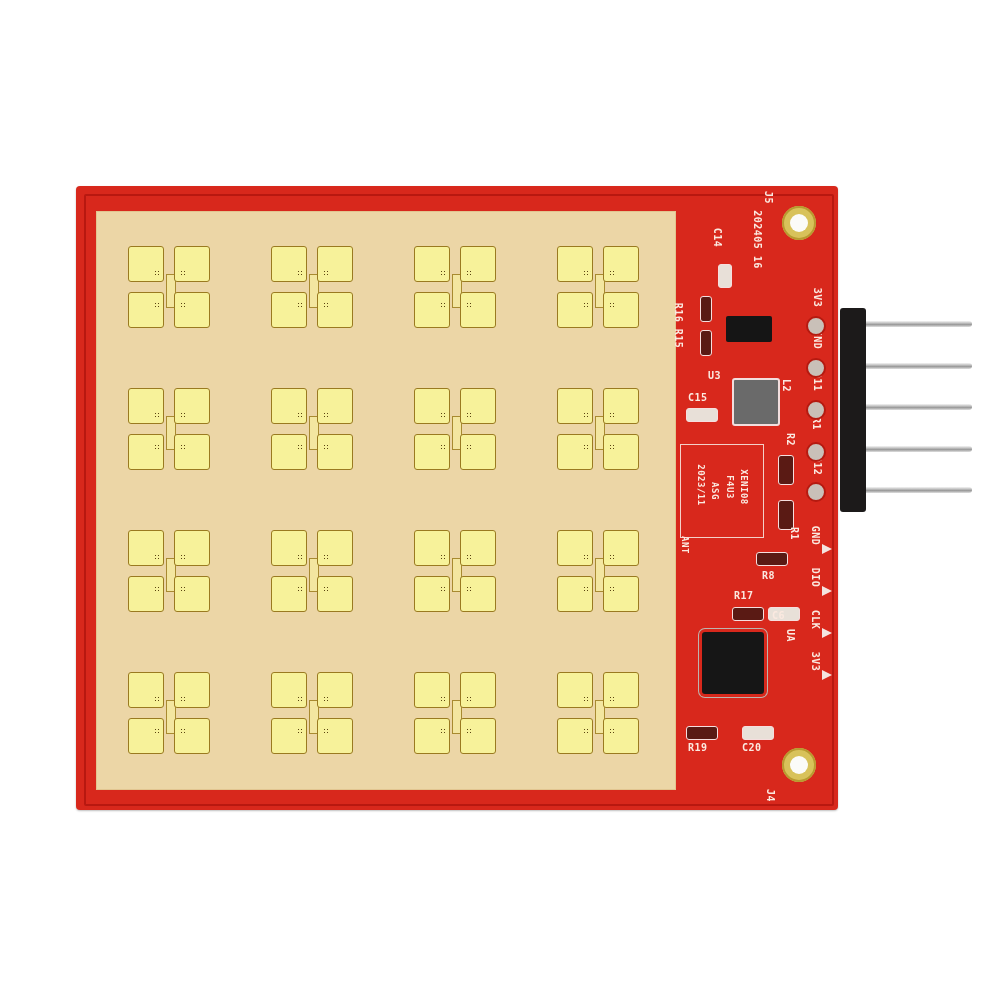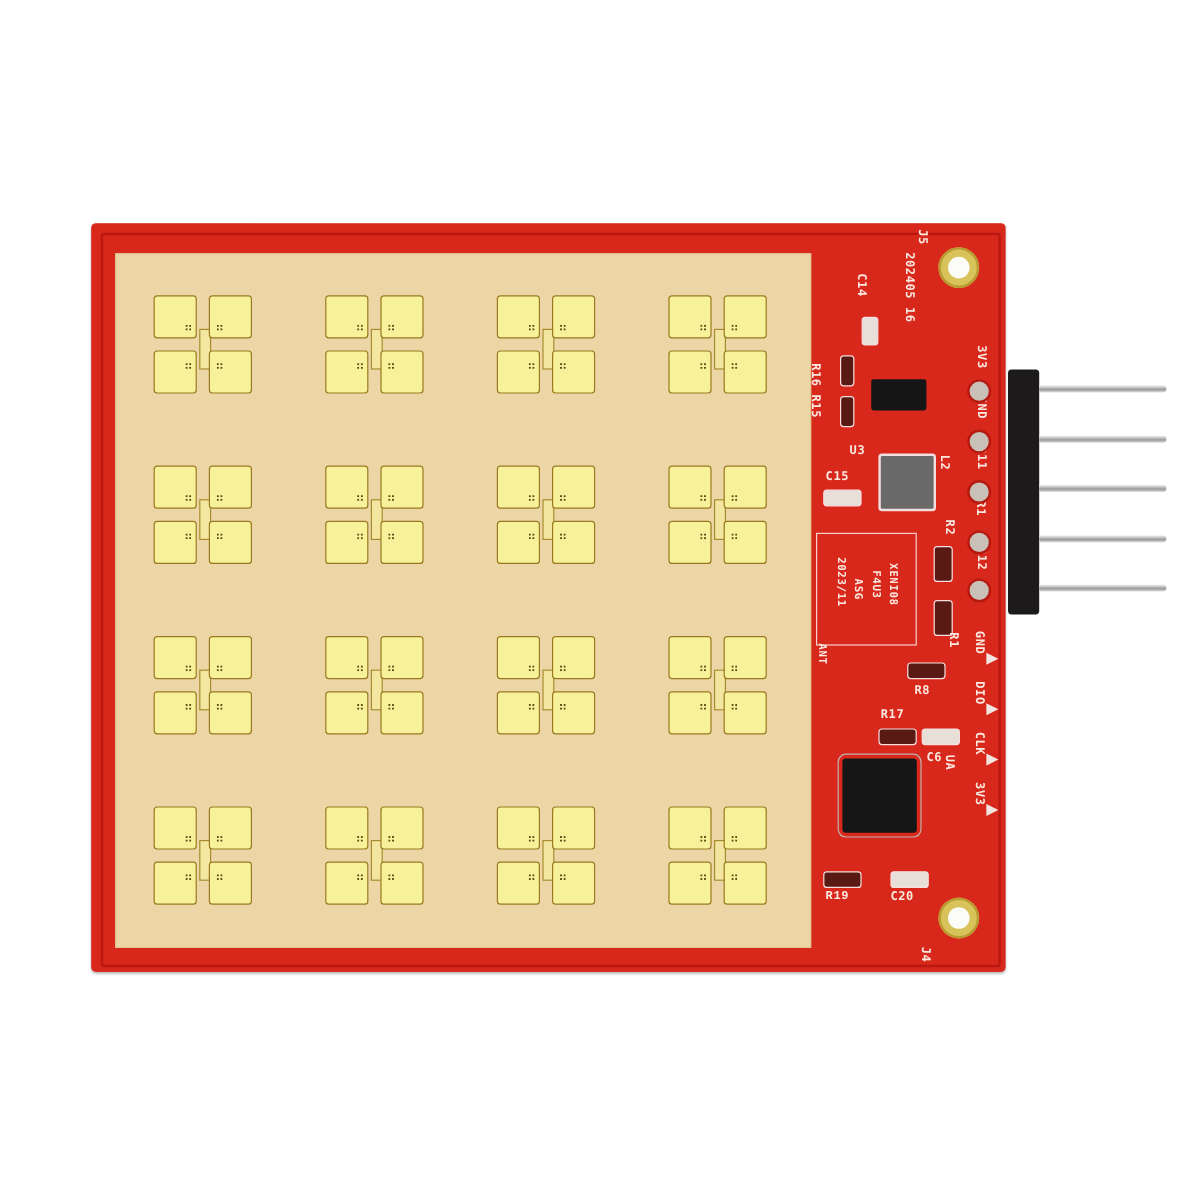--- a/index.html
+++ b/index.html
@@ -245,23 +245,23 @@
 <span class="silk" style="left:688px;top:392px;">C15</span>
 <span class="silk" style="left:784px;top:434px;transform:rotate(90deg);">R2</span>
 <span class="silk" style="left:788px;top:528px;transform:rotate(90deg);">R1</span>
 <span class="silk" style="left:726px;top:482px;transform:rotate(90deg);font-size:9px;">XENI08</span>
 <span class="silk" style="left:718px;top:482px;transform:rotate(90deg);font-size:9px;">F4U3</span>
 <span class="silk" style="left:706px;top:486px;transform:rotate(90deg);font-size:9px;">ASG</span>
 <span class="silk" style="left:680px;top:480px;transform:rotate(90deg);font-size:9px;">2023/11</span>
 <span class="silk" style="left:676px;top:540px;transform:rotate(90deg);font-size:9px;">ANT</span>
 <span class="silk" style="left:762px;top:570px;">R8</span>
 <span class="silk" style="left:734px;top:590px;">R17</span>
-<span class="silk" style="left:772px;top:626px;">C6</span>
+<span class="silk" style="left:772px;top:610px;">C6</span>
 <span class="silk" style="left:784px;top:630px;transform:rotate(90deg);">UA</span>
-<span class="silk" style="left:688px;top:742px;font-family:Liberation Mono, monospace;">R19</span>
+<span class="silk" style="left:688px;top:742px;">R19</span>
 <span class="silk" style="left:742px;top:742px;">C20</span>
 <span class="silk" style="left:764px;top:790px;transform:rotate(90deg);">J4</span>
 
 <span class="silk" style="left:808px;top:292px;transform:rotate(90deg);">3V3</span>
 <span class="silk" style="left:808px;top:334px;transform:rotate(90deg);">GND</span>
 <span class="silk" style="left:808px;top:376px;transform:rotate(90deg);">O11</span>
 <span class="silk" style="left:810px;top:418px;transform:rotate(90deg);">R1</span>
 <span class="silk" style="left:808px;top:460px;transform:rotate(90deg);">O12</span>
 
 <div class="pad" style="left:806px;top:316px;"></div>

